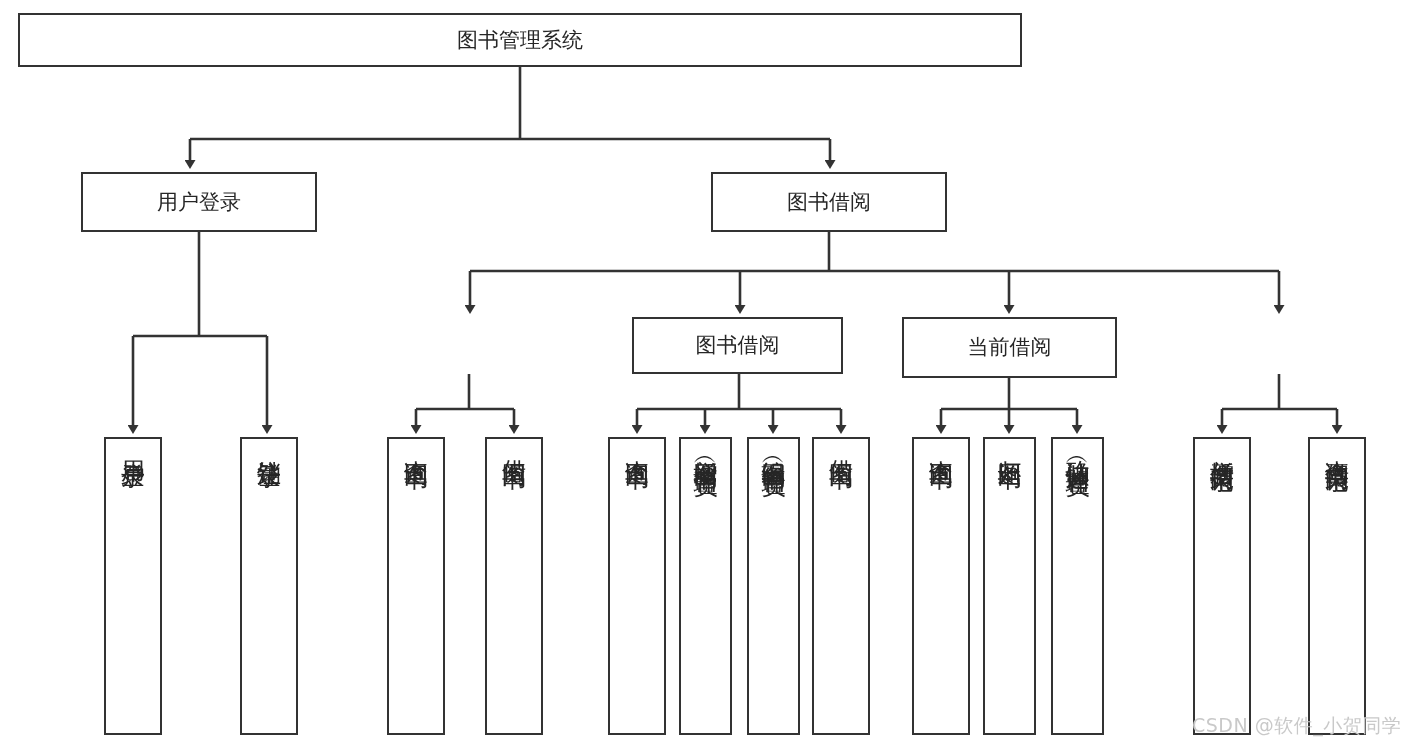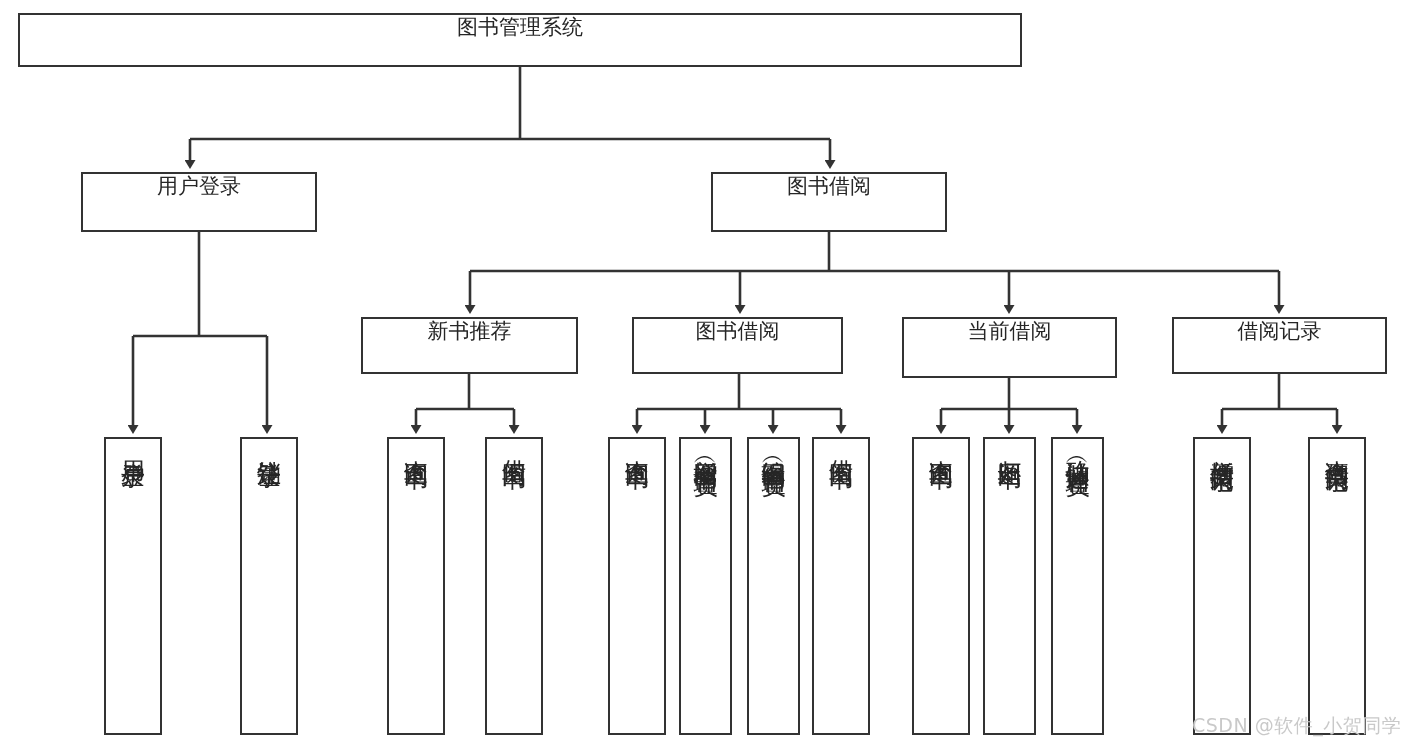--- a/index.html
+++ b/index.html
@@ -22,20 +22,21 @@
     width: 1405px;
     height: 747px;
     pointer-events: none;
   }
   .node {
     position: absolute;
     box-sizing: border-box;
     border: 2px solid #333333;
     background: #ffffff;
     display: flex;
+    align-items: center;
     justify-content: center;
     color: #262626;
   }
   .node-label {
     display: block;
     text-align: center;
     line-height: 1.18;
     color: #262626;
     white-space: nowrap;
   }
@@ -126,31 +127,25 @@
     <span class="node-label">图书管理系统</span>
   </div>
 
   <div class="node h" style="left:81px; top:172px; width:236px; height:60px;">
     <span class="node-label">用户登录</span>
   </div>
   <div class="node h" style="left:711px; top:172px; width:236px; height:60px;">
     <span class="node-label">图书借阅</span>
   </div>
 
-  <div class="node h" style="left:361px; top:317px; width:217px; height:57px;">
-    <span class="node-label">新书推荐</span>
-  </div>
   <div class="node h" style="left:632px; top:317px; width:211px; height:57px;">
     <span class="node-label">图书借阅</span>
   </div>
   <div class="node h" style="left:902px; top:317px; width:215px; height:61px;">
     <span class="node-label">当前借阅</span>
-  </div>
-  <div class="node h" style="left:1172px; top:317px; width:215px; height:57px;">
-    <span class="node-label">借阅记录</span>
   </div>
 
   <div class="node v" style="left:104px; top:437px; width:58px; height:298px;">
     <span class="node-label">用户登录</span>
   </div>
   <div class="node v" style="left:240px; top:437px; width:58px; height:298px;">
     <span class="node-label">注销登录</span>
   </div>
 
   <div class="node v" style="left:387px; top:437px; width:58px; height:298px;">

